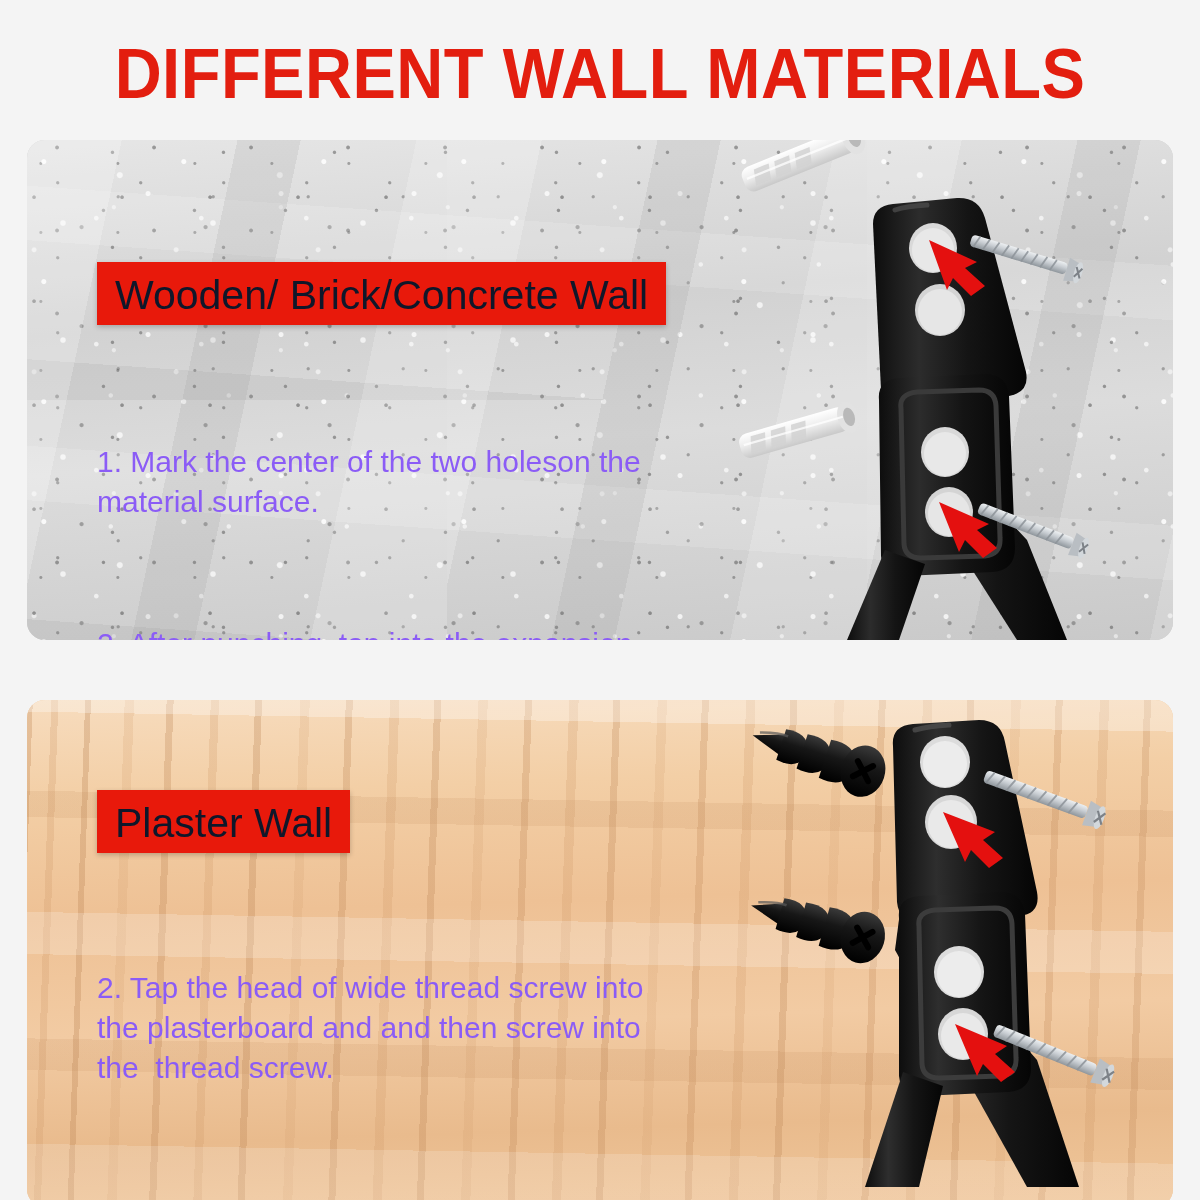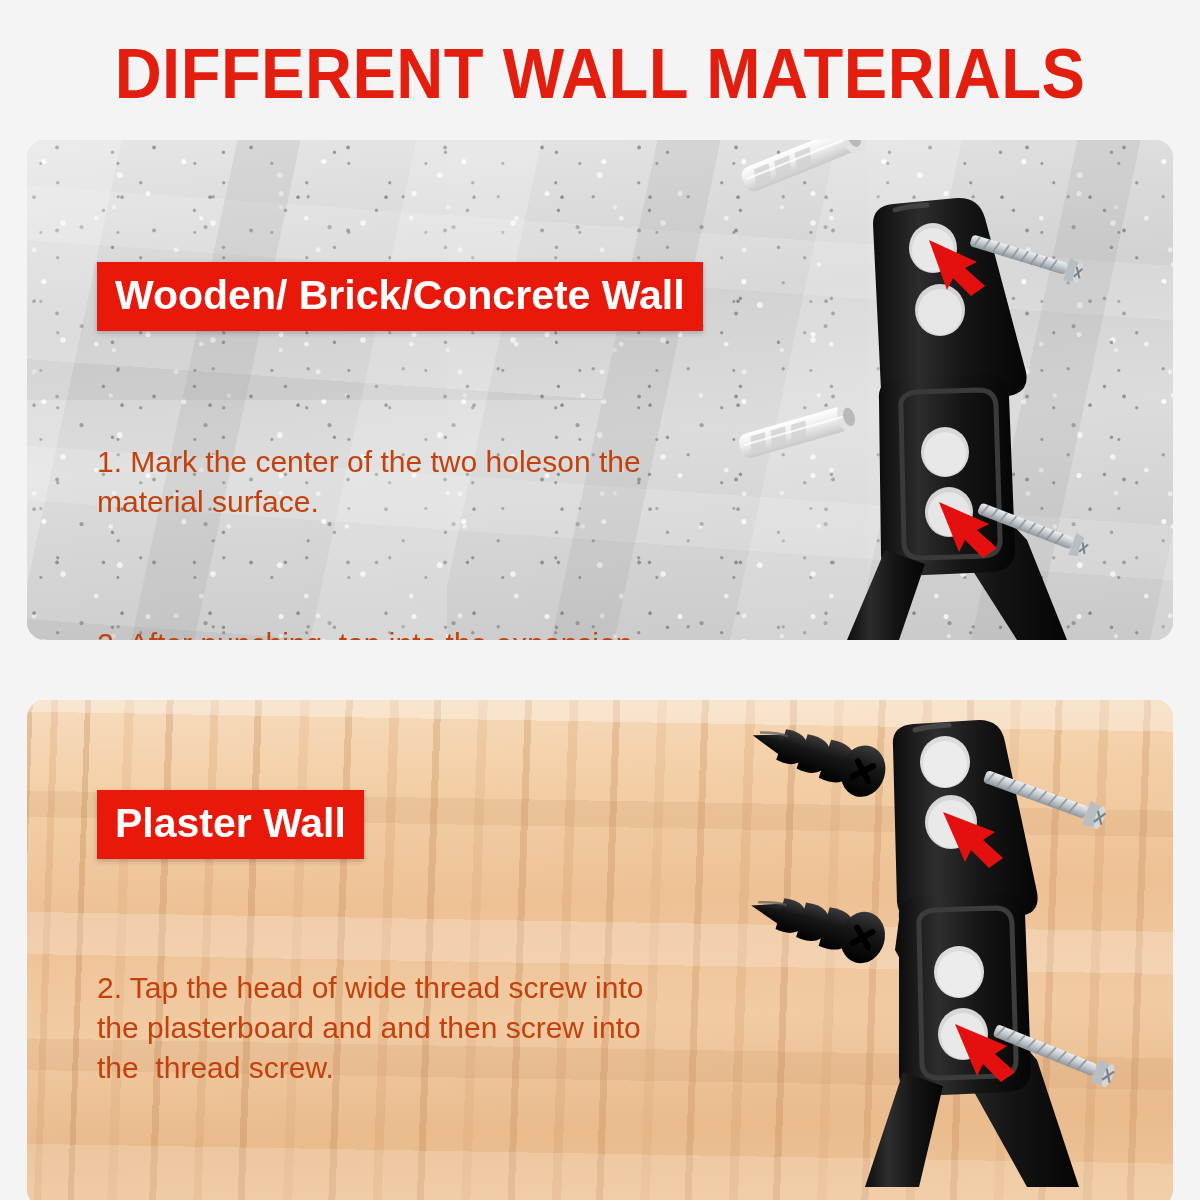--- a/index.html
+++ b/index.html
@@ -123,37 +123,37 @@
     position: absolute;
     inset: 0;
     background-image:
       linear-gradient(181deg, rgba(255,255,255,.30) 0 6%, transparent 6% 21%, rgba(188,132,84,.14) 21% 26%, transparent 26% 44%, rgba(255,255,255,.2) 44% 52%, transparent 52% 68%, rgba(185,128,80,.13) 68% 74%, transparent 74% 88%, rgba(255,255,255,.16) 88% 100%);
   }
 
   
   .banner {
     position: absolute;
     background: #e8190b;
-    color: #ffffff;
+    color: #0f172a;
     font-size: 41px;
     line-height: 41px;
-    font-weight: bold;
-    padding: 13px 18px 15px 18px;
+    font-weight: normal;
+    padding: 13px 18px 9px 18px;
     white-space: nowrap;
     box-shadow: 0 2px 5px rgba(0,0,0,.22);
   }
   #banner-concrete { left: 70px; top: 122px; }
   #banner-plaster  { left: 70px; top: 90px; }
 
   
   .steps {
     position: absolute;
     left: 70px;
     width: 700px;
-    color: #c2410c;
+    color: #8b5cf6;
     font-size: 30px;
     line-height: 40px;
     white-space: pre-wrap;
   }
   #steps-concrete { top: 222px; }
   #steps-plaster  { top: 188px; }
   .step { margin-bottom: 22px; }
   .step:last-child { margin-bottom: 0; }
 
   

